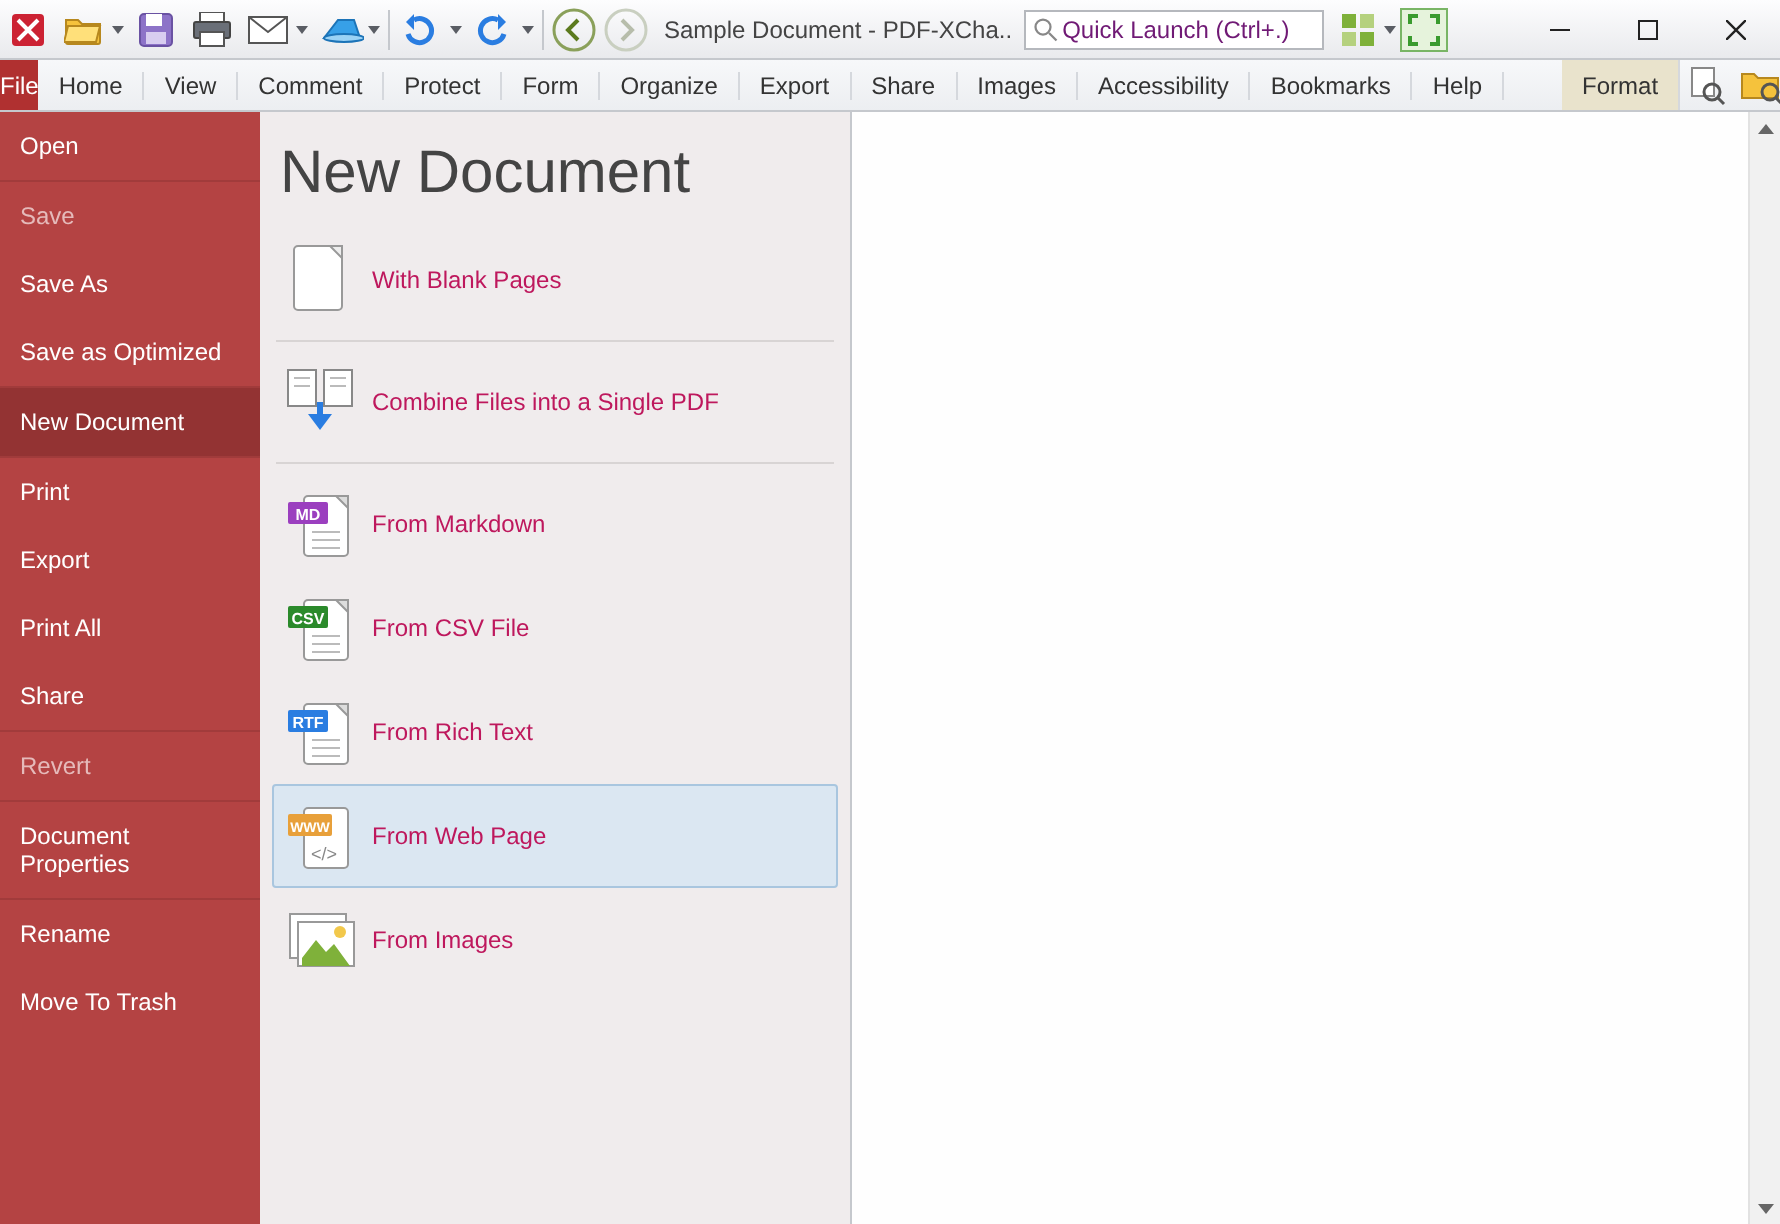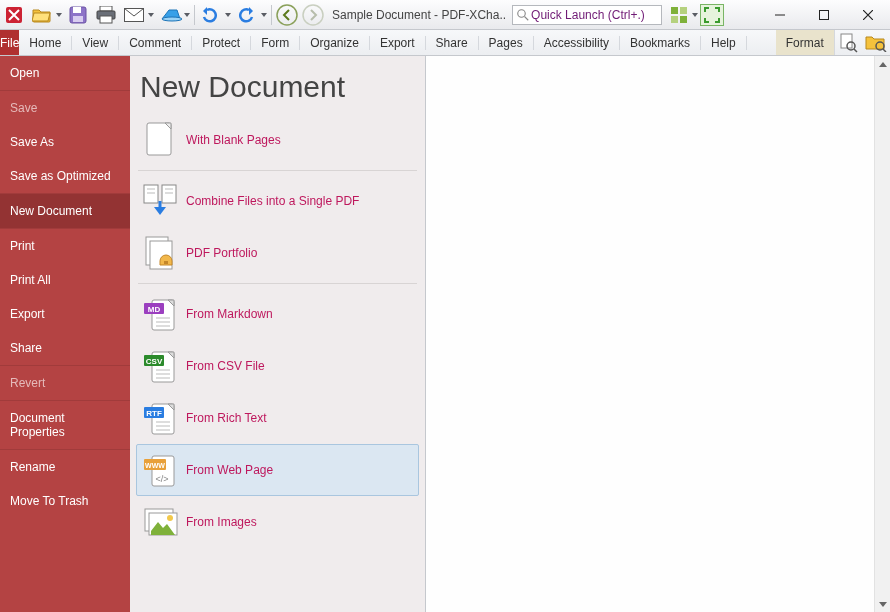--- a/index.html
+++ b/index.html
@@ -239,21 +239,21 @@
   <div class="file-tab">File</div>
   <div class="tabs" id="tabs-host">
       <div class="tab">Home</div>
       <div class="tab">View</div>
       <div class="tab">Comment</div>
       <div class="tab">Protect</div>
       <div class="tab">Form</div>
       <div class="tab">Organize</div>
       <div class="tab">Export</div>
       <div class="tab">Share</div>
-      <div class="tab">Pages</div>
+      <div class="tab">Images</div>
       <div class="tab">Accessibility</div>
       <div class="tab">Bookmarks</div>
       <div class="tab">Help</div>
     </div>
   <div class="tab format">Format</div>
   <div class="ribbon-right">
     <div class="rb-btn">
       <svg width="20" height="20" viewBox="0 0 20 20">
           <rect x="3" y="1" width="11" height="14" fill="#fff" stroke="#888"></rect>
           <circle cx="13" cy="13" r="4" fill="none" stroke="#555" stroke-width="1.5"></circle>
@@ -274,22 +274,22 @@
   <div class="sidebar" id="sidebar-host">
       <div class="sb-item">Open</div>
       <div class="sb-divider"></div>
       <div class="sb-item disabled">Save</div>
       <div class="sb-item">Save As</div>
       <div class="sb-item">Save as Optimized</div>
       <div class="sb-divider"></div>
       <div class="sb-item selected">New Document</div>
       <div class="sb-divider"></div>
       <div class="sb-item">Print</div>
+      <div class="sb-item">Export</div>
       <div class="sb-item">Print All</div>
-      <div class="sb-item">Export</div>
       <div class="sb-item">Share</div>
       <div class="sb-divider"></div>
       <div class="sb-item disabled">Revert</div>
       <div class="sb-divider"></div>
       <div class="sb-item">Document Properties</div>
       <div class="sb-divider"></div>
       <div class="sb-item">Rename</div>
       <div class="sb-item">Move To Trash</div>
     </div>
   <div class="panel">
@@ -313,31 +313,20 @@
               <path d="M20 20 v10" stroke="#2a7de1" stroke-width="3"></path>
               <path d="M14 26 L20 34 L26 26 Z" fill="#2a7de1"></path>
               <line x1="7" y1="8" x2="15" y2="8" stroke="#bbb"></line>
               <line x1="7" y1="12" x2="15" y2="12" stroke="#bbb"></line>
               <line x1="25" y1="8" x2="33" y2="8" stroke="#bbb"></line>
               <line x1="25" y1="12" x2="33" y2="12" stroke="#bbb"></line>
             </svg>
           </div>
           <div class="opt-label">Combine Files into a Single PDF</div>
         </div>
-        <div class="opt">
-          <div class="opt-icon">
-            <svg width="40" height="40" viewBox="0 0 40 40">
-              <rect x="6" y="4" width="22" height="28" fill="#fff" stroke="#999"></rect>
-              <rect x="10" y="8" width="22" height="28" fill="#fff" stroke="#999"></rect>
-              <path d="M20 28 a6 6 0 1 1 12 0 v4 h-12 Z" fill="#f2b84b" stroke="#c4872a"></path>
-              <rect x="24" y="28" width="4" height="3" fill="#c4872a"></rect>
-            </svg>
-          </div>
-          <div class="opt-label">PDF Portfolio</div>
-        </div>
         <div class="opt-sep"></div>
         <div class="opt">
           <div class="opt-icon">
             <svg width="40" height="40" viewBox="0 0 40 40">
     <rect x="12" y="6" width="22" height="30" rx="2" fill="#fff" stroke="#999"></rect>
     <path d="M28 6 h6 l0 6 Z" fill="#ddd" stroke="#999"></path>
     <rect x="4" y="9" width="20" height="11" rx="1" fill="#9b3fbf"></rect>
     <text x="14" y="18" text-anchor="middle" font-size="8" font-weight="bold" fill="#fff">MD</text>
     <line x1="16" y1="24" x2="30" y2="24" stroke="#bbb"></line>
               <line x1="16" y1="28" x2="30" y2="28" stroke="#bbb"></line>

